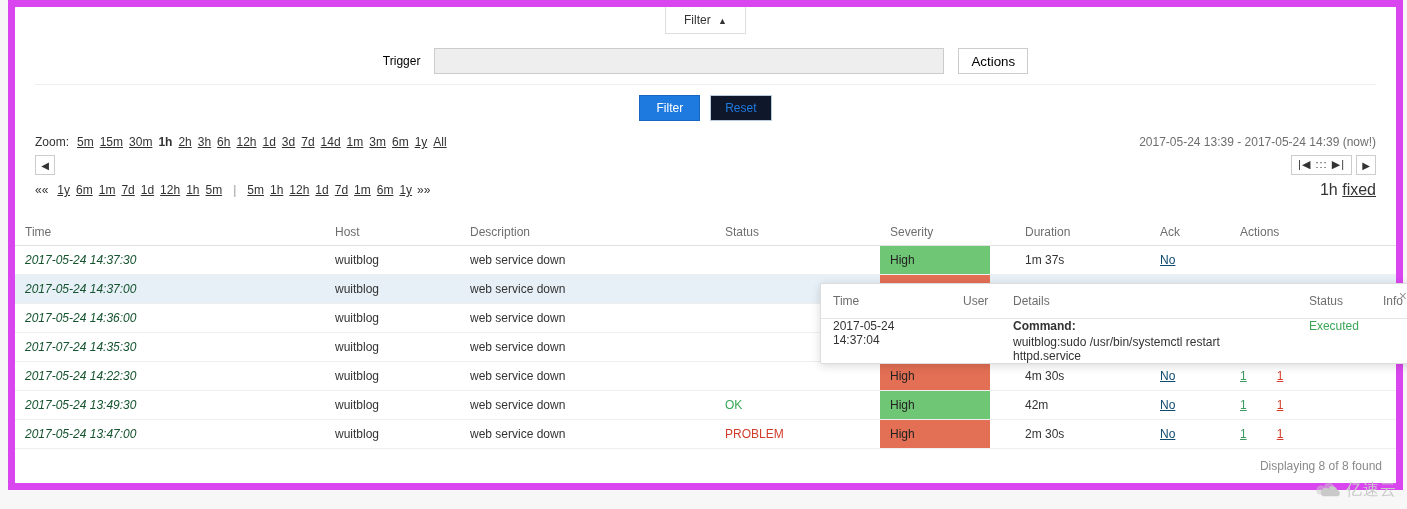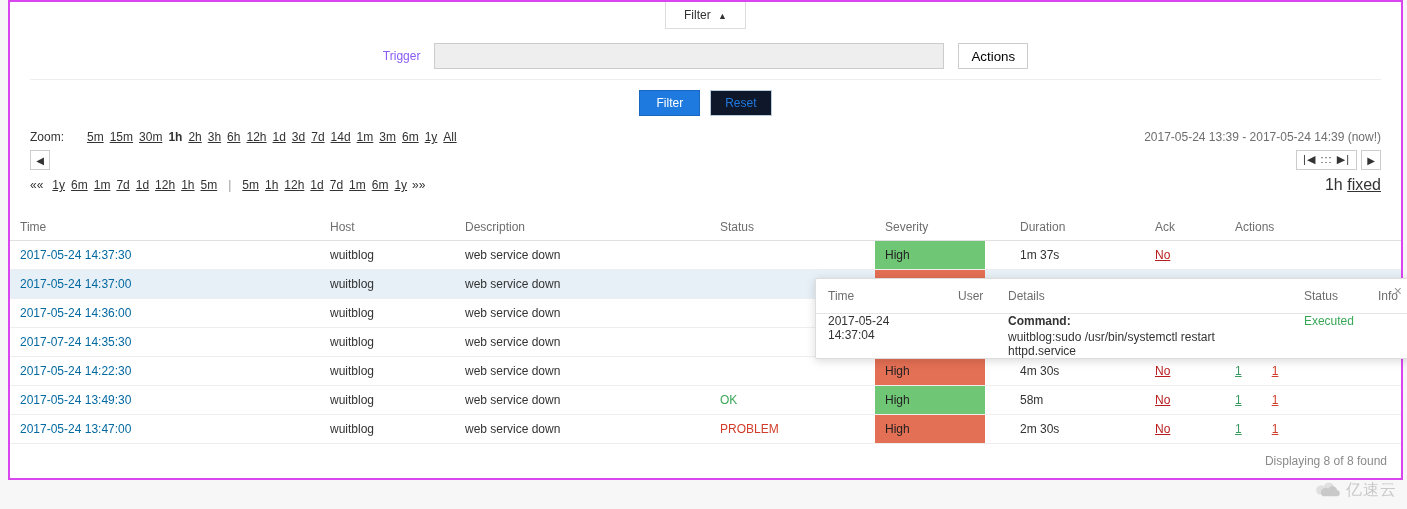--- a/index.html
+++ b/index.html
@@ -1,29 +1,29 @@
 <!DOCTYPE html>
 <html><head>
 <meta charset="utf-8">
 <style>
   * { box-sizing: border-box; margin: 0; padding: 0; }
   body { font-family: Arial, Helvetica, sans-serif; font-size: 12px; color: #333; background: #f7f7f7; }
-  .page { background: #fff; margin: 0 4px 8px 8px; border: 2px solid #d946ef; position: relative; }
+  .page { background: #fff; margin: 0 4px 8px 8px; border: 7px solid #d946ef; position: relative; }
   .filter-tab-wrap { display: flex; justify-content: center; }
   .filter-tab { border: 1px solid #ddd; border-top: none; padding: 6px 18px; background: #fff; cursor: pointer; font-size: 12px; color: #333; }
   .filter-tab .arrow { margin-left: 4px; font-size: 9px; }
   .filter-form { display: flex; justify-content: center; align-items: center; gap: 14px; padding: 14px 0 10px; border-bottom: 1px solid #eee; margin: 0 20px; }
-  .filter-form label { color: #8b5cf6; font-size: 12px; }
+  .filter-form label { color: #000000; font-size: 12px; }
   .trigger-input { width: 510px; height: 26px; background: #eee; border: 1px solid #ccc; padding: 0 6px; }
   .select-btn { height: 26px; padding: 0 12px; background: #fff; border: 1px solid #ccc; cursor: pointer; }
   .form-buttons { display: flex; justify-content: center; gap: 10px; padding: 10px 0 14px; margin: 0 20px; }
   .btn-primary { background: #1f7ae0; color: #fff; border: 1px solid #1a67c2; padding: 5px 16px; cursor: pointer; font-size: 12px; }
   .btn-secondary { background: #0f172a; color: #1f7ae0; border: 1px solid #bcd; padding: 5px 14px; cursor: pointer; font-size: 12px; }
   .zoom-row { display: flex; justify-content: space-between; align-items: center; padding: 0 20px; color: #333; }
-  .zoom-left { display: flex; align-items: center; flex-wrap: wrap; gap: 16px; }
+  .zoom-left { display: flex; align-items: center; flex-wrap: wrap; gap: 1px; }
   .zoom-link { color: #333; text-decoration: underline; padding: 2px 3px; cursor: pointer; font-size: 12px; }
   .zoom-link.active { font-weight: bold; text-decoration: none; }
   .zoom-label { margin-right: 4px; font-size: 12px; }
   .time-range { color: #6e6e6e; font-size: 12px; }
   .nav-row { display: flex; justify-content: space-between; align-items: center; padding: 6px 20px 4px; }
   .nav-btn { width: 20px; height: 20px; border: 1px solid #ccc; background: #fff; display: inline-flex; align-items: center; justify-content: center; cursor: pointer; font-size: 10px; }
   .nav-center-btn { border: 1px solid #ccc; background: #fff; padding: 2px 6px; cursor: pointer; font-size: 11px; letter-spacing: 1px; }
   .zoom-row2 { display: flex; justify-content: space-between; align-items: center; padding: 2px 20px 14px; color: #333; }
   .zoom-row2-left { display: flex; align-items: center; gap: 2px; }
   .sep { padding: 0 6px; color: #999; }
@@ -34,29 +34,29 @@
   table.events th { text-align: left; color: #6e6e6e; font-weight: normal; padding: 6px 10px; font-size: 12px; border-bottom: 1px solid #e0e0e0; }
   table.events td { padding: 7px 10px; font-size: 12px; border-bottom: 1px solid #eee; vertical-align: middle; }
   table.events tr.highlight { background: #e7f0f7; }
   .col-time { width: 310px; }
   .col-host { width: 135px; }
   .col-desc { width: 255px; }
   .col-status { width: 165px; }
   .col-severity { width: 135px; }
   .col-duration { width: 135px; }
   .col-ack { width: 80px; }
-  .time-link { color: #0369a1; text-decoration: none; cursor: pointer; }
+  .time-link { color: #14532d; text-decoration: none; cursor: pointer; font-style: italic; }
   .host-link { color: #333; text-decoration: none; cursor: pointer; }
   .desc-link { color: #333; cursor: pointer; }
   .sev-badge { display: inline-block; min-width: 110px; padding: 7px 10px; color: #222; }
   .sev-green { background: #6fc776; }
   .sev-red { background: #e36f54; }
   .status-ok { color: #3aa757; }
   .status-problem { color: #d23c2a; }
-  .ack-no { color: #b91c1c; text-decoration: underline; cursor: pointer; }
+  .ack-no { color: #0c4a6e; text-decoration: underline; cursor: pointer; }
   .action-count { color: #3a9a5f; text-decoration: underline; cursor: pointer; margin-right: 30px; }
   .action-count-red { color: #d23c2a; text-decoration: underline; cursor: pointer; margin-right: 30px; }
   .footer-count { text-align: right; padding: 10px 14px; color: #8a8a8a; font-size: 12px; }
 
   .popup { position: absolute; top: 276px; left: 805px; width: 596px; background: #fff; border: 1px solid #ddd; box-shadow: 0 2px 10px rgba(0,0,0,0.15); border-radius: 2px; z-index: 100; }
   .popup .close { position: absolute; top: 4px; right: 8px; color: #999; cursor: pointer; font-size: 14px; }
   .popup table { width: 100%; border-collapse: collapse; }
   .popup th { text-align: left; color: #6e6e6e; font-weight: normal; padding: 10px 12px; font-size: 12px; border-bottom: 1px solid #e5e5e5; }
   .popup td { padding: 0 12px; font-size: 12px; vertical-align: top; }
   .popup .command-label { font-weight: bold; margin-bottom: 2px; }
@@ -185,21 +185,21 @@
           <td>4m 30s</td>
           <td><span class="ack-no">No</span></td>
           <td><span class="action-count">1</span><span class="action-count-red">1</span></td>
         </tr>
         <tr>
           <td><a class="time-link">2017-05-24 13:49:30</a></td>
           <td><span class="host-link">wuitblog</span></td>
           <td><span class="desc-link">web service down</span></td>
           <td><span class="status-ok">OK</span></td>
           <td style="padding: 0px;"><span class="sev-badge sev-green">High</span></td>
-          <td>58m</td>
+          <td>42m</td>
           <td><span class="ack-no">No</span></td>
           <td><span class="action-count">1</span><span class="action-count-red">1</span></td>
         </tr>
         <tr>
           <td><a class="time-link">2017-05-24 13:47:00</a></td>
           <td><span class="host-link">wuitblog</span></td>
           <td><span class="desc-link">web service down</span></td>
           <td><span class="status-problem">PROBLEM</span></td>
           <td style="padding: 0px;"><span class="sev-badge sev-red">High</span></td>
           <td>2m 30s</td>

